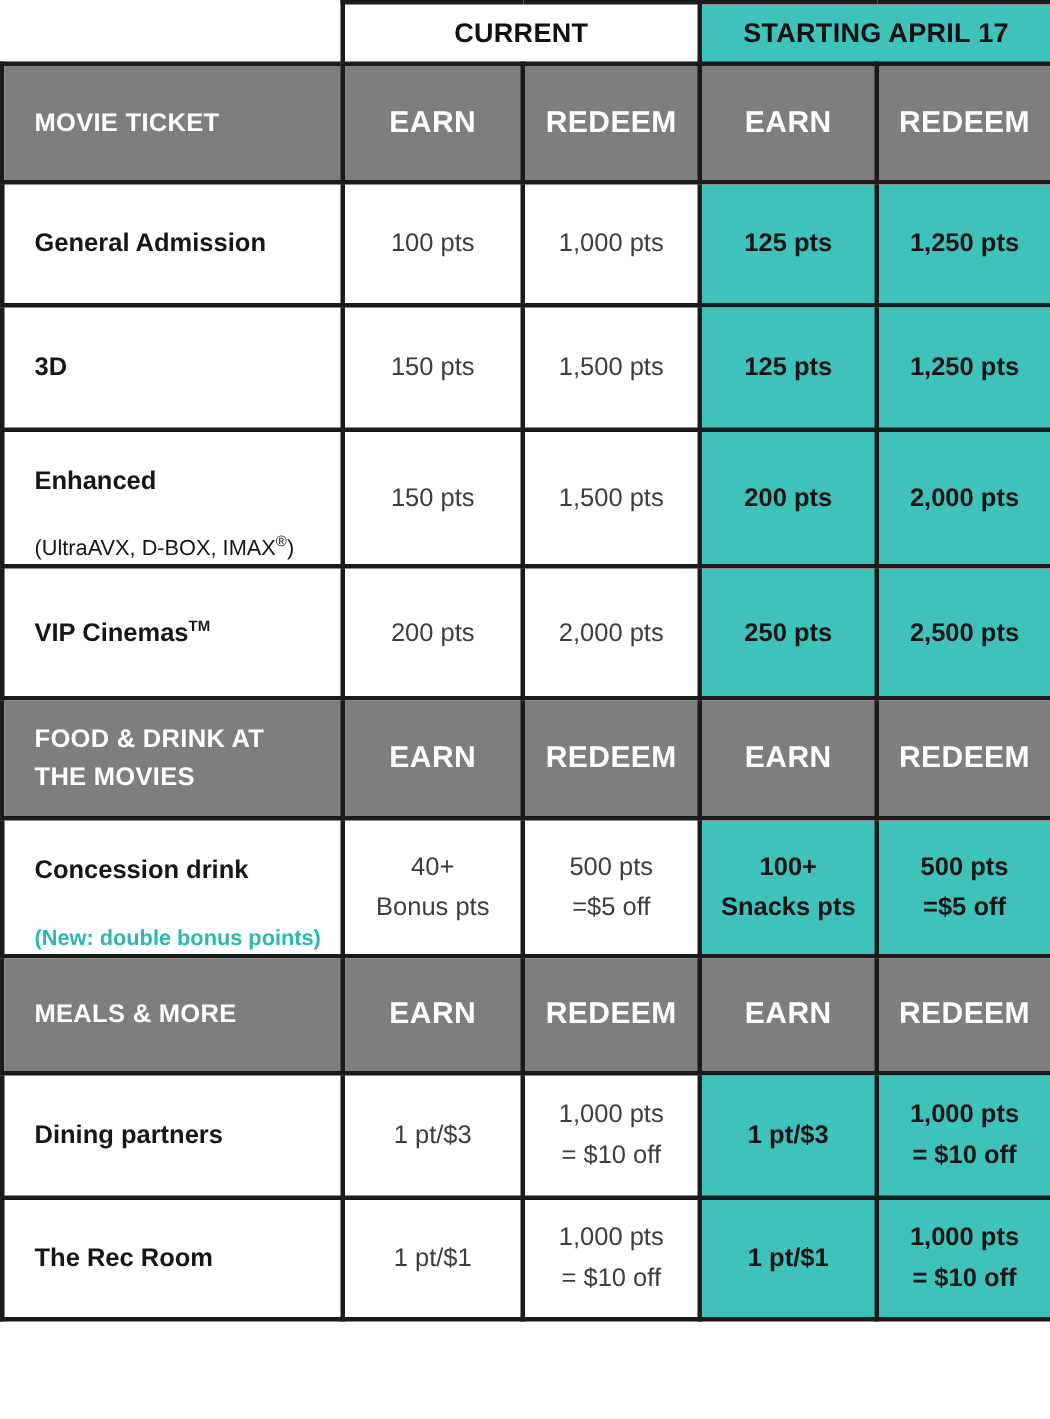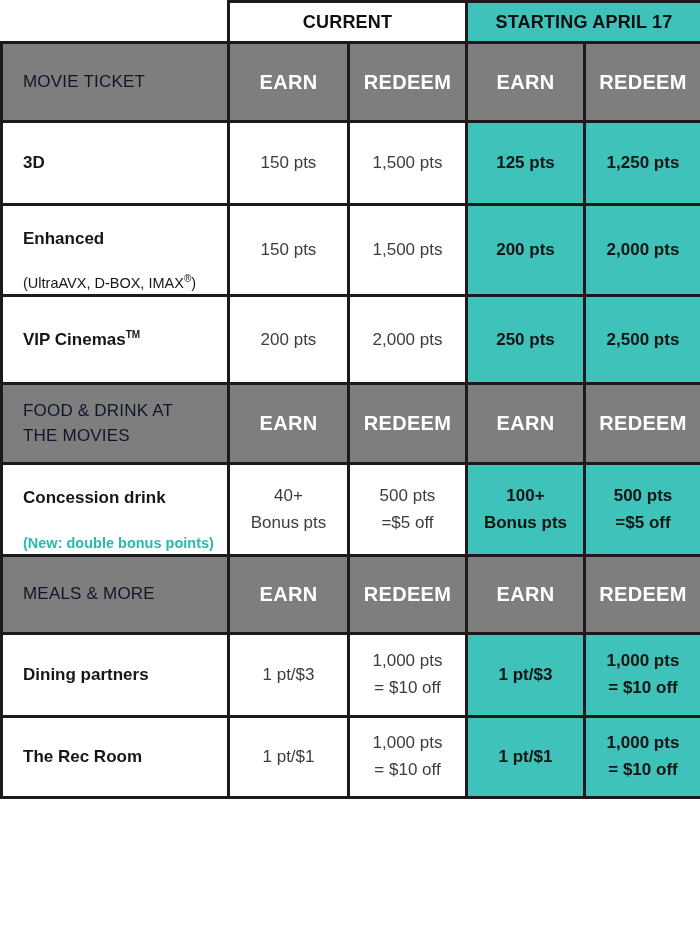--- a/index.html
+++ b/index.html
@@ -49,21 +49,21 @@
   tr.r-din{height:83px;}
   tr.r-rec{height:81px;}
 
   td.blank{border:none;background:#fff;}
   td.top-head{
     font-size:18px;font-weight:bold;color:#101010;
     letter-spacing:.2px;background:#fff;
   }
   td.top-head.starting{background:var(--teal);}
   td.sec{
-    background:var(--gray);color:#0f172a;font-weight:normal;
+    background:var(--gray);color:#ffffff;font-weight:bold;
     font-size:17px;text-align:left;padding-left:20px;line-height:1.45;
     letter-spacing:.2px;
   }
   td.sec-col{
     background:var(--gray);color:#ffffff;font-weight:bold;
     font-size:20px;letter-spacing:.3px;
   }
   td.label{
     text-align:left;padding-left:20px;font-weight:bold;
     font-size:17px;color:#161616;background:#fff;line-height:1.3;
@@ -100,20 +100,27 @@
   </tr>
 
   <tr class="r-sec1">
     <td class="sec">MOVIE TICKET</td>
     <td class="sec-col">EARN</td>
     <td class="sec-col">REDEEM</td>
     <td class="sec-col">EARN</td>
     <td class="sec-col">REDEEM</td>
   </tr>
 
+  <tr class="r-ga">
+    <td class="label">General Admission</td>
+    <td class="cur">100 pts</td>
+    <td class="cur">1,000 pts</td>
+    <td class="new">125 pts</td>
+    <td class="new">1,250 pts</td>
+  </tr>
 
   <tr class="r-3d">
     <td class="label">3D</td>
     <td class="cur">150 pts</td>
     <td class="cur">1,500 pts</td>
     <td class="new">125 pts</td>
     <td class="new">1,250 pts</td>
   </tr>
 
   <tr class="r-enh">
@@ -147,21 +154,21 @@
   <tr class="r-con">
     <td class="label">
       <span>Concession drink</span><br>
       <span class="sub-teal">(New: double bonus points)</span>
     </td>
     <td class="cur">40+
 Bonus pts</td>
     <td class="cur">500 pts
 =$5 off</td>
     <td class="new">100+
-Bonus pts</td>
+Snacks pts</td>
     <td class="new">500 pts
 =$5 off</td>
   </tr>
 
 
   <tr class="r-sec3">
     <td class="sec">MEALS &amp; MORE</td>
     <td class="sec-col">EARN</td>
     <td class="sec-col">REDEEM</td>
     <td class="sec-col">EARN</td>

